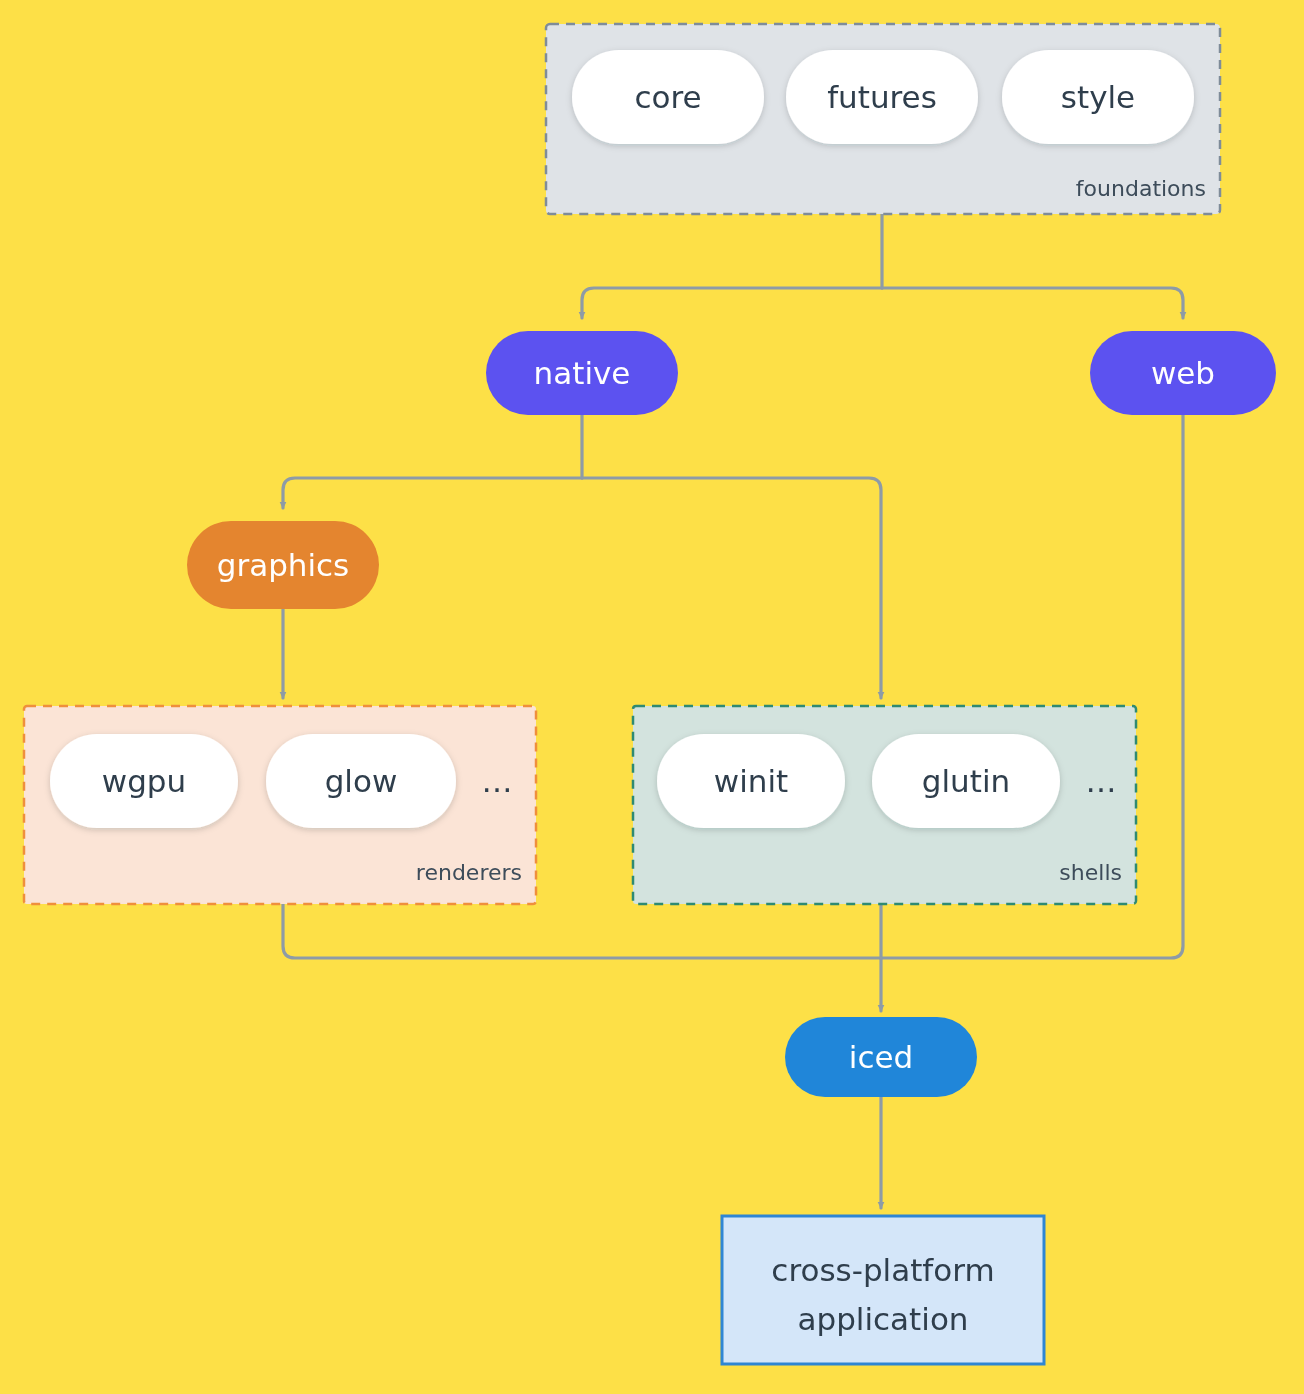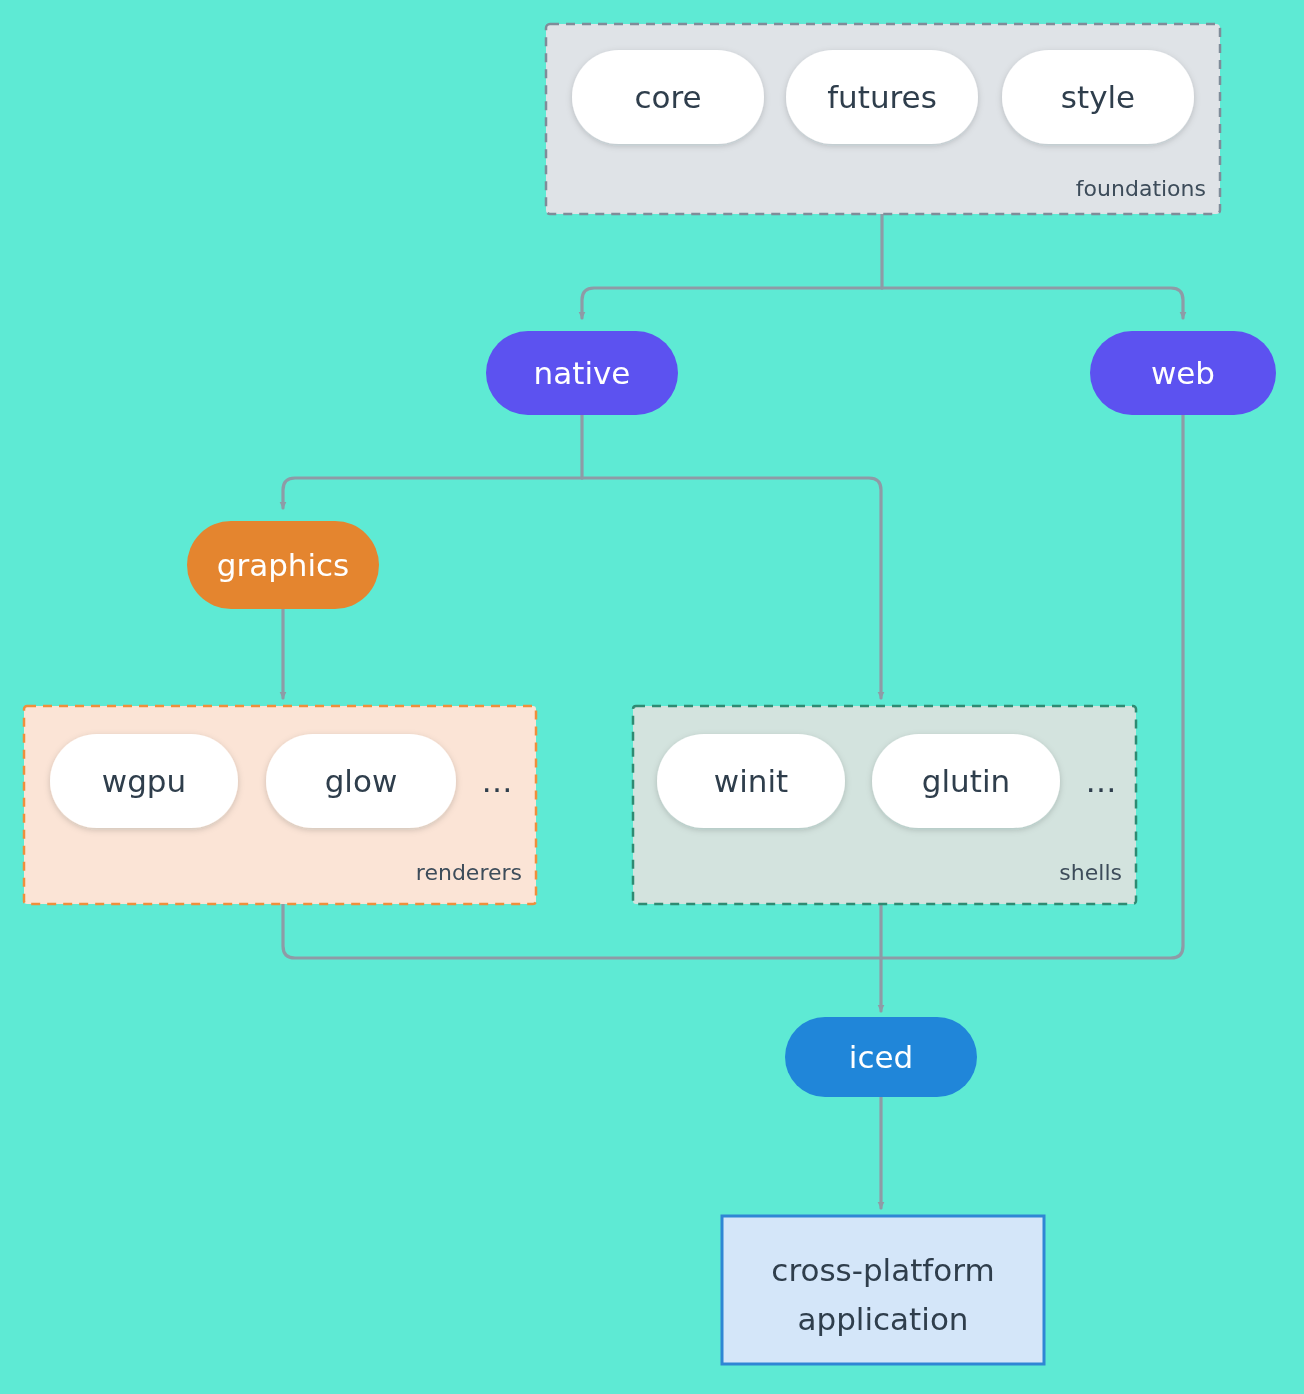--- a/index.html
+++ b/index.html
@@ -4,21 +4,21 @@
 <style>
   html, body {
     margin: 0;
     padding: 0;
     background: #000000;
   }
   #canvas {
     position: relative;
     width: 1304px;
     height: 1394px;
-    background: #5eead4;
+    background: #fde047;
     overflow: hidden;
     font-family: "DejaVu Sans", "Liberation Sans", sans-serif;
   }
   svg#diagram {
     position: absolute;
     left: 0;
     top: 0;
     width: 1304px;
     height: 1394px;
   }

